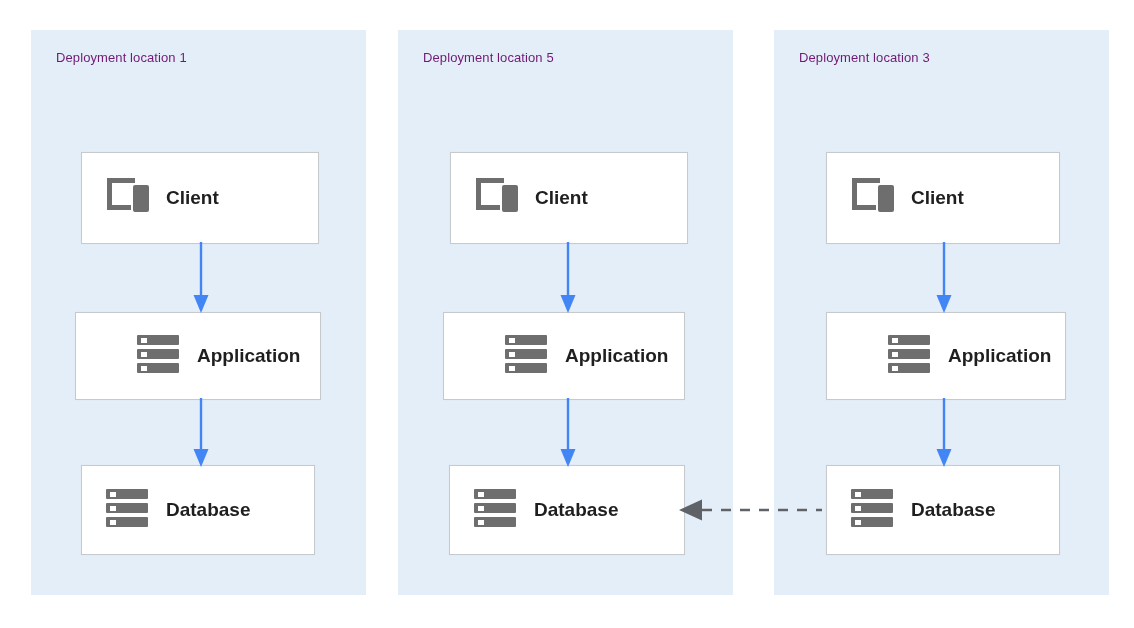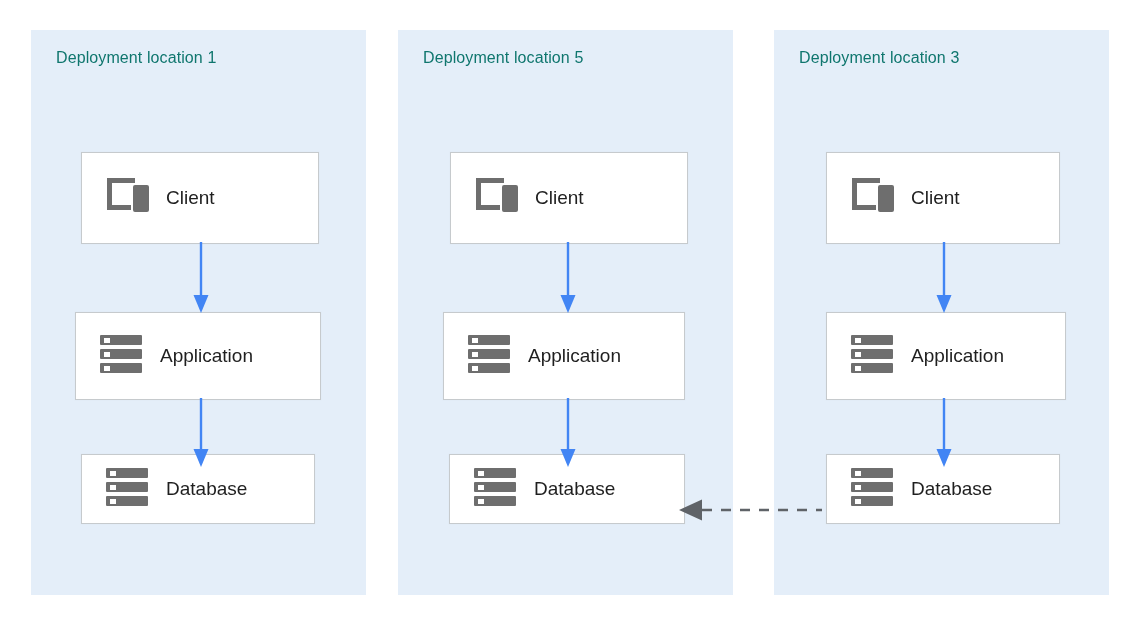--- a/index.html
+++ b/index.html
@@ -33,23 +33,23 @@
     box-sizing: border-box;
   }
   #panel-1 { left: 31px; }
   #panel-2 { left: 398px; }
   #panel-3 { left: 766px; margin-left: 8px; }
 
   .panel-title {
     position: absolute;
     top: 17px;
     left: 25px;
-    font-size: 16px;
+    font-size: 13px;
     line-height: 22px;
-    color: #0f766e;
+    color: #701a75;
     letter-spacing: 0.1px;
     white-space: nowrap;
     font-weight: 400;
   }
 
   
   .node {
     position: absolute;
     background: #ffffff;
     border: 1px solid #c6cacd;
@@ -62,27 +62,27 @@
     flex: 0 0 auto;
     margin-left: 22px;
     margin-right: 16px;
     display: block;
   }
   .node-label {
     font-size: 19px;
     color: #1f1f1f;
     line-height: 22px;
     white-space: nowrap;
-    font-weight: 400;
+    font-weight: 700;
   }
 
   
   .row-client   { top: 122px; height: 92px; }
-  .row-app      { top: 282px; height: 88px; }
-  .row-db       { top: 424px; height: 70px; }
+  .row-app      { top: 282px; height: 88px; padding-left: 37px; }
+  .row-db       { top: 435px; height: 90px; }
 
   
   #p1-client { left: 50px;  width: 238px; }
   #p1-app    { left: 44px;  width: 246px; }
   #p1-db     { left: 50px;  width: 234px; }
 
   #p2-client { left: 52px;  width: 238px; }
   #p2-app    { left: 45px;  width: 242px; }
   #p2-db     { left: 51px;  width: 236px; }
 

